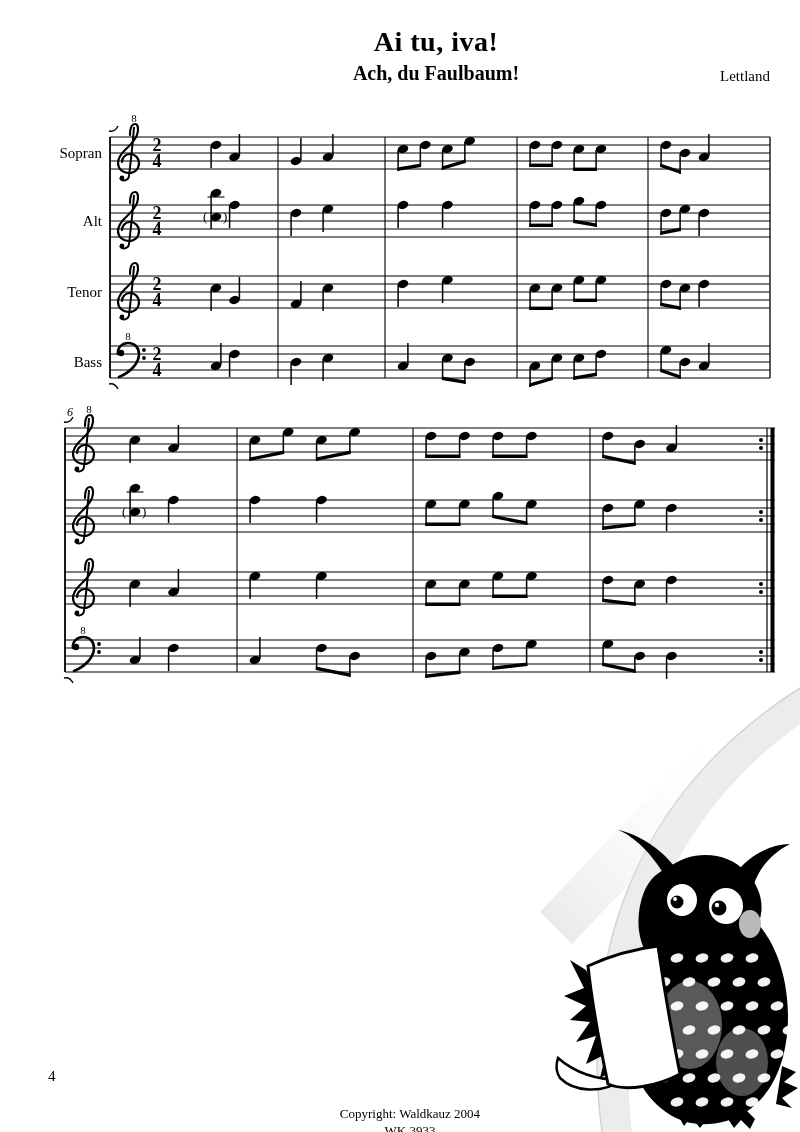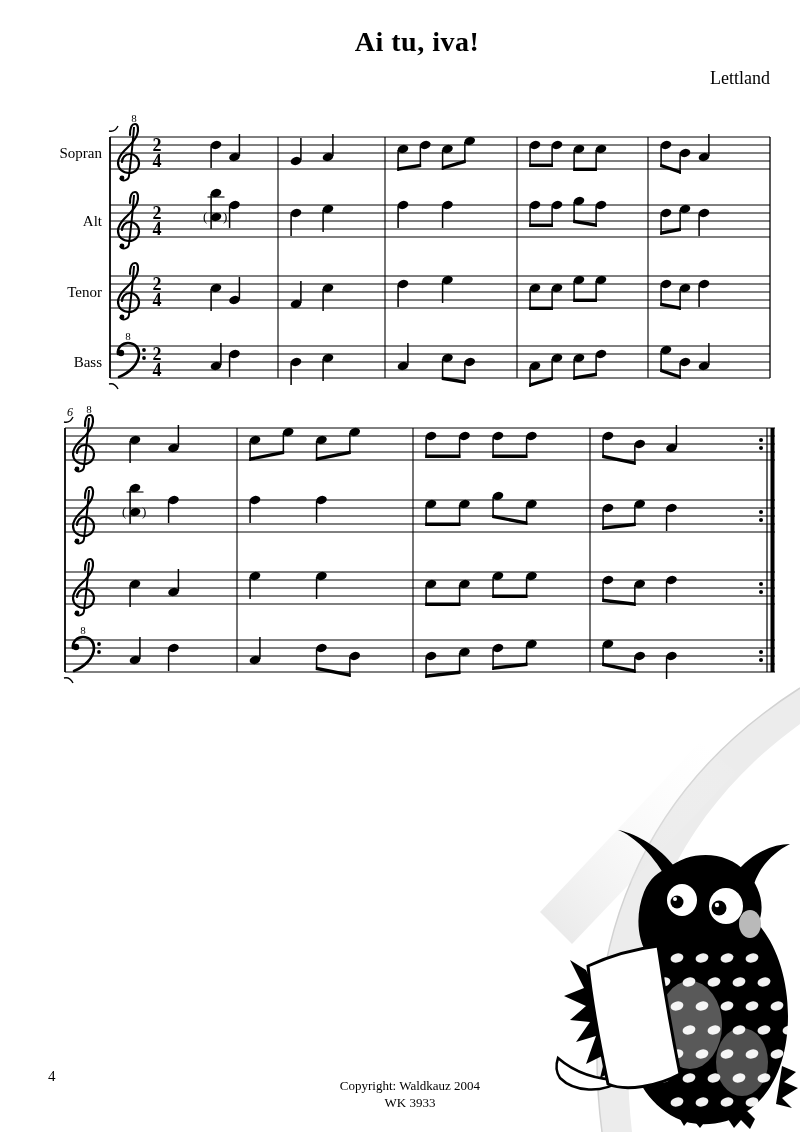--- a/index.html
+++ b/index.html
@@ -1,24 +1,24 @@
 <!DOCTYPE html>
 <html><head>
 <meta charset="utf-8">
 <style>
   html,body{margin:0;padding:0;background:#fff;}
   .page{position:relative;width:800px;height:1132px;background:#ffffff;overflow:hidden;
         font-family:"Liberation Serif", serif;color:#000;}
   svg{position:absolute;left:0;top:0;}
-  .hdr{position:absolute;left:417px;transform:translateX(-50%);white-space:nowrap;text-align:right;font-family:Liberation Serif, serif;}
+  .hdr{position:absolute;left:436px;transform:translateX(-50%);white-space:nowrap;text-align:right;font-family:Liberation Serif, serif;}
   .title{top:26px;font-size:28px;font-weight:bold;letter-spacing:0.5px;}
   .subtitle{top:62px;font-size:20px;font-weight:bold;}
-  .region{position:absolute;right:30px;top:68px;font-size:18px;}
+  .region{position:absolute;right:30px;top:68px;font-size:15px;}
   .pagenum{position:absolute;left:48px;top:1068px;font-size:15px;}
-  .foot{position:absolute;left:410px;transform:translateX(-50%);font-size:13px;white-space:nowrap;}
+  .foot{position:absolute;left:410px;transform:translateX(-50%);font-size:13px;white-space:nowrap;margin-top:28px;}
   .foot1{top:1078px;}
   .foot2{top:1095px;}
 </style>
 </head>
 <body>
 <div class="page">
 
 <svg id="bg-svg" width="800" height="1132" viewBox="0 0 800 1132">
   <defs>
     <linearGradient id="shg" x1="0" y1="1" x2="1" y2="0">
@@ -472,19 +472,20 @@
     <polygon points="56,150 40,140 54,168 34,176 56,186 40,200 60,202 46,222 66,216 56,244 76,234 70,258 88,248 92,262 104,252" fill="#000"></polygon>
     <path d="M28,238 C44,252 66,260 92,260 C72,274 44,272 30,258 C26,252 26,244 28,238 Z" fill="#fff" stroke="#000" stroke-width="2.5"></path>
     <path d="M58,146 C84,134 112,128 128,126 C134,168 142,214 150,254 C128,266 96,272 78,264 C70,226 62,184 58,146 Z" fill="#fff" stroke="#000" stroke-width="3"></path>
     <path d="M146,292 l8,14 l7,-9 l9,11 l7,-9 l-6,-10 Z" fill="#000"></path>
     <path d="M196,296 l8,12 l7,-8 l9,9 l5,-10 l-8,-8 Z" fill="#000"></path>
     <polygon points="252,246 266,252 254,262 268,268 252,278 262,288 246,284" fill="#000"></polygon>
   </g>
 </svg>
 
 <div class="hdr title">Ai tu, iva!</div>
+<div class="hdr subtitle">Ach, du Faulbaum!</div>
 <div class="region">Lettland</div>
 
 <div class="pagenum">4</div>
 <div class="foot foot1">Copyright: Waldkauz 2004</div>
 <div class="foot foot2">WK 3933</div>
 
 </div>
 
 </body></html>

